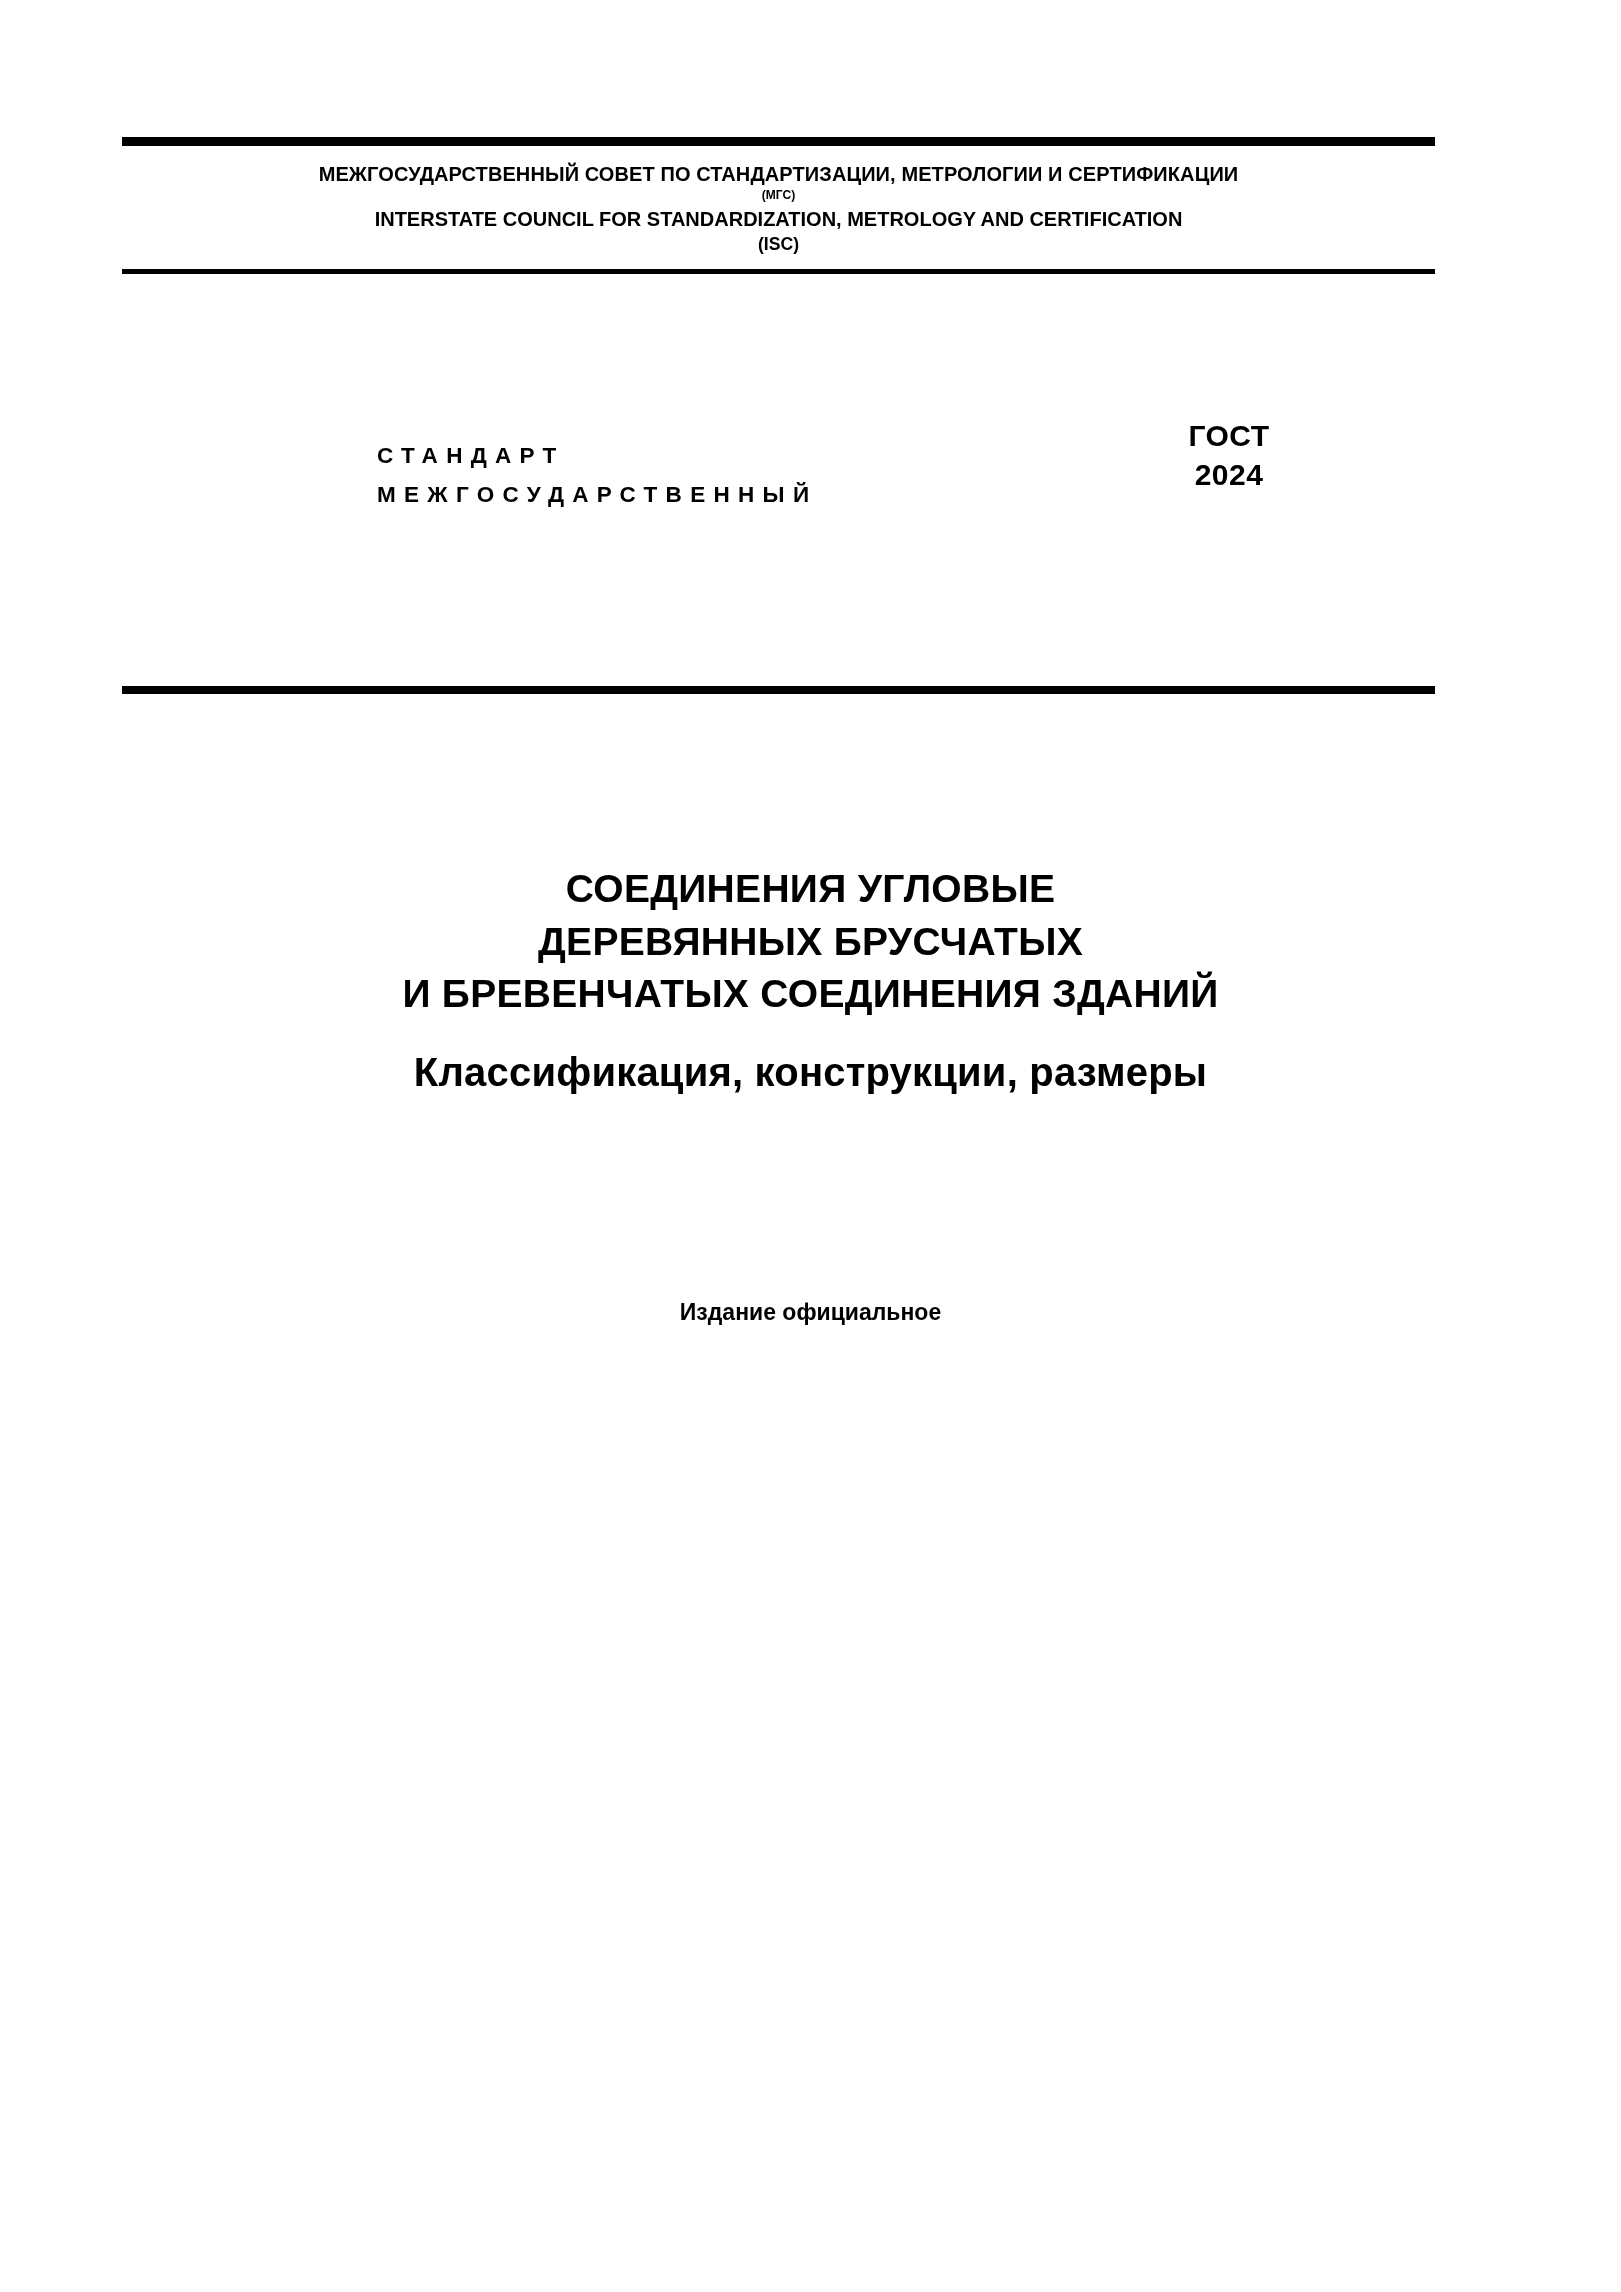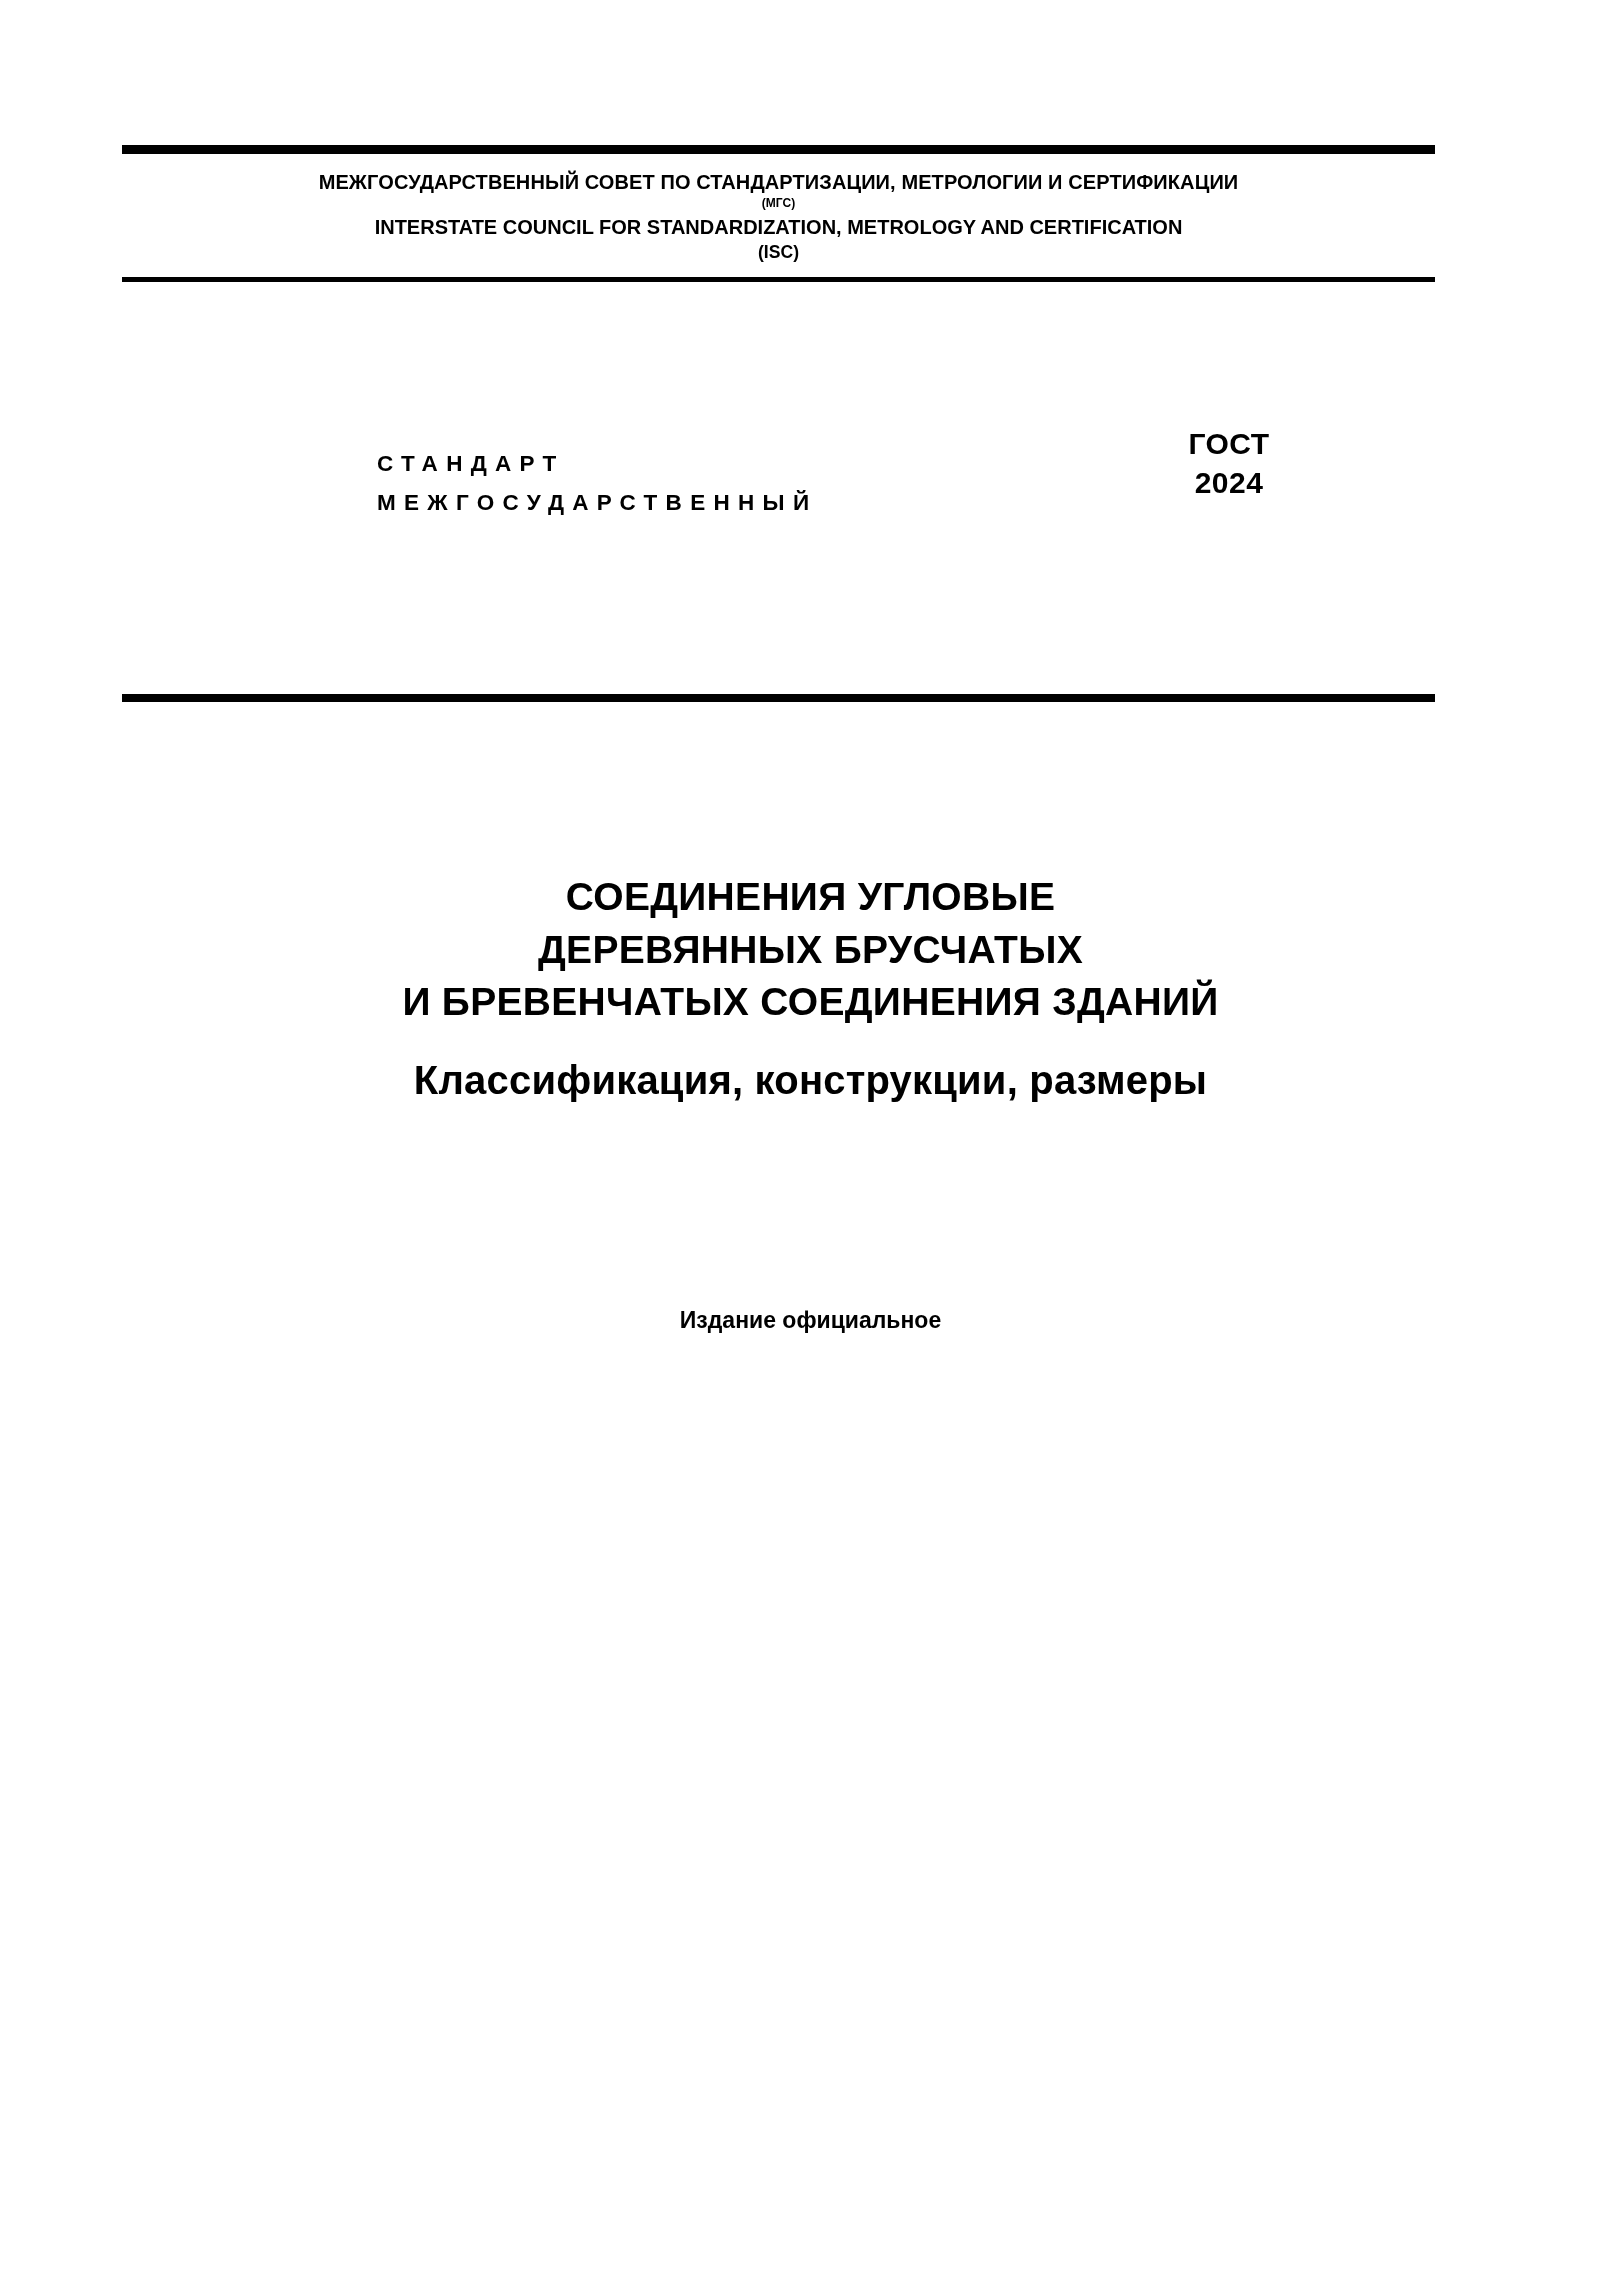--- a/index.html
+++ b/index.html
@@ -8,21 +8,21 @@
     background: #ffffff;
   }
   body {
     font-family: "Liberation Sans", sans-serif;
     color: #000000;
   }
   .page {
     position: relative;
     width: 1621px;
     height: 1623px;
-    margin: 8px auto;
+    margin: 0 auto;
     background: #ffffff;
     box-sizing: border-box;
     overflow: hidden;
   }
 
   
   .header-block {
     position: absolute;
     left: 122px;
     top: 137px;

